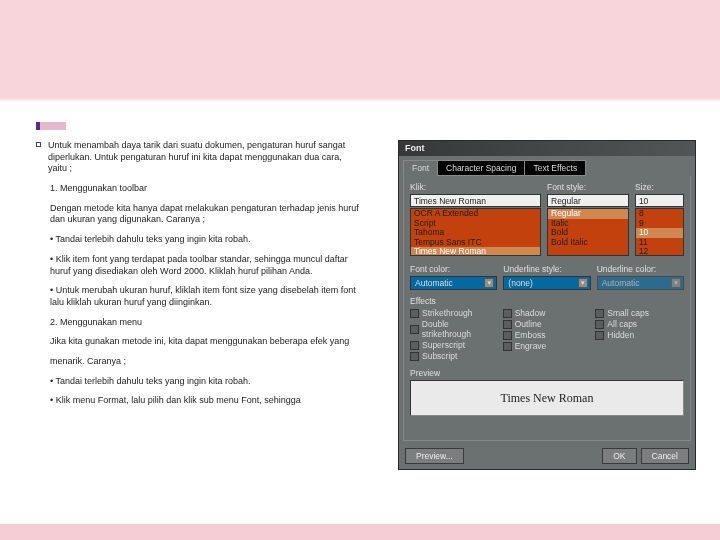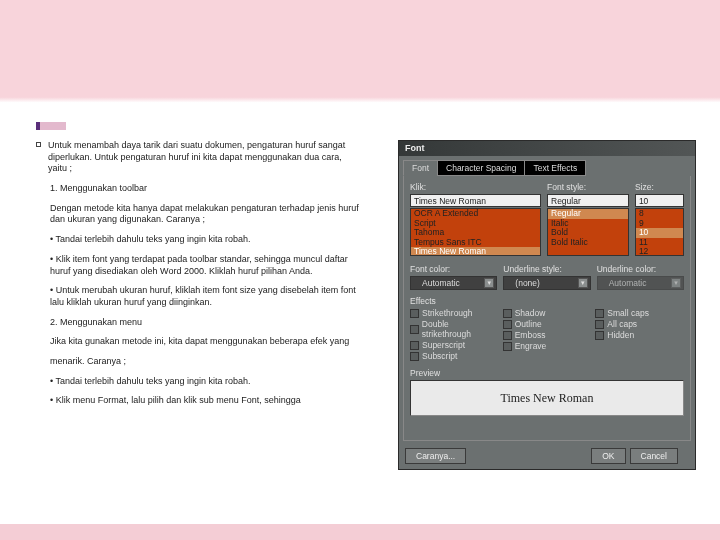--- a/index.html
+++ b/index.html
@@ -57,23 +57,23 @@
     display: flex; align-items: center;
   }
   .listbox {
     background: #c2410c; color: #222; font-size: 8.5px;
     border: 1px solid #333; height: 48px; margin-top: 1px;
     overflow: hidden;
   }
   .listbox .li { padding: 0 3px; line-height: 9.5px; white-space: nowrap; }
   .listbox .li.sel { background: #d08850; color: #fff; }
   .combo {
-    background: #404040; border: 1px solid #333; height: 14px;
+    background: #0369a1; border: 1px solid #333; height: 14px;
     display: flex; align-items: center; justify-content: space-between;
-    padding: 0 2px 0 11px; font-size: 8.5px; text-align: center;
+    padding: 0 2px 0 4px; font-size: 8.5px; text-align: center;
   }
   .combo .arrow {
     width: 10px; height: 10px; background: #8a8e8e; border: 1px solid #555;
     display: flex; align-items: center; justify-content: center;
   }
   .combo .arrow:after { content: "▾"; font-size: 7px; color: #ddd; }
   .section-lbl { font-size: 8.5px; margin: 6px 0 2px 0; color: #e0e0e0; }
   .effects { display: flex; gap: 4px; }
   .effects .ecol { flex: 1; }
   .chk { display: flex; align-items: center; gap: 3px; font-size: 8.5px; margin-bottom: 1px; }
@@ -81,21 +81,21 @@
     width: 9px; height: 9px; border: 1px solid #333; background: #5a5e5e;
     display: inline-block;
   }
   .preview {
     border: 1px inset #888; background: #eaeaea; height: 36px;
     margin-top: 2px; display: flex; align-items: center; justify-content: center;
     font-family: "Times New Roman", serif; font-size: 12px; color: #222;
   }
   .hint { font-size: 7.5px; color: #bdbdbd; margin-top: 3px; }
   .dlg-btns {
-    position: absolute; right: 17px; bottom: 5px;
+    position: absolute; right: 6px; bottom: 5px;
     display: flex; gap: 4px;
   }
   .btn {
     background: #7a7e7e; border: 1px solid #3a3a3a;
     padding: 2px 10px; font-size: 8.5px; color: #eee; cursor: pointer;
   }
   .def-btn {
     position: absolute; left: 6px; bottom: 5px;
   }
 </style>
@@ -242,19 +242,19 @@
             <span>Hidden</span>
           </label>
       </div>
     </div>
 
     <div class="section-lbl">Preview</div>
     <div class="preview">Times New Roman</div>
   </div>
 
   <div class="def-btn">
-    <button class="btn">Caranya...</button>
+    <button class="btn">Preview...</button>
   </div>
   <div class="dlg-btns">
     <button class="btn">OK</button>
     <button class="btn">Cancel</button>
   </div>
 </div>
 
 </body></html>

